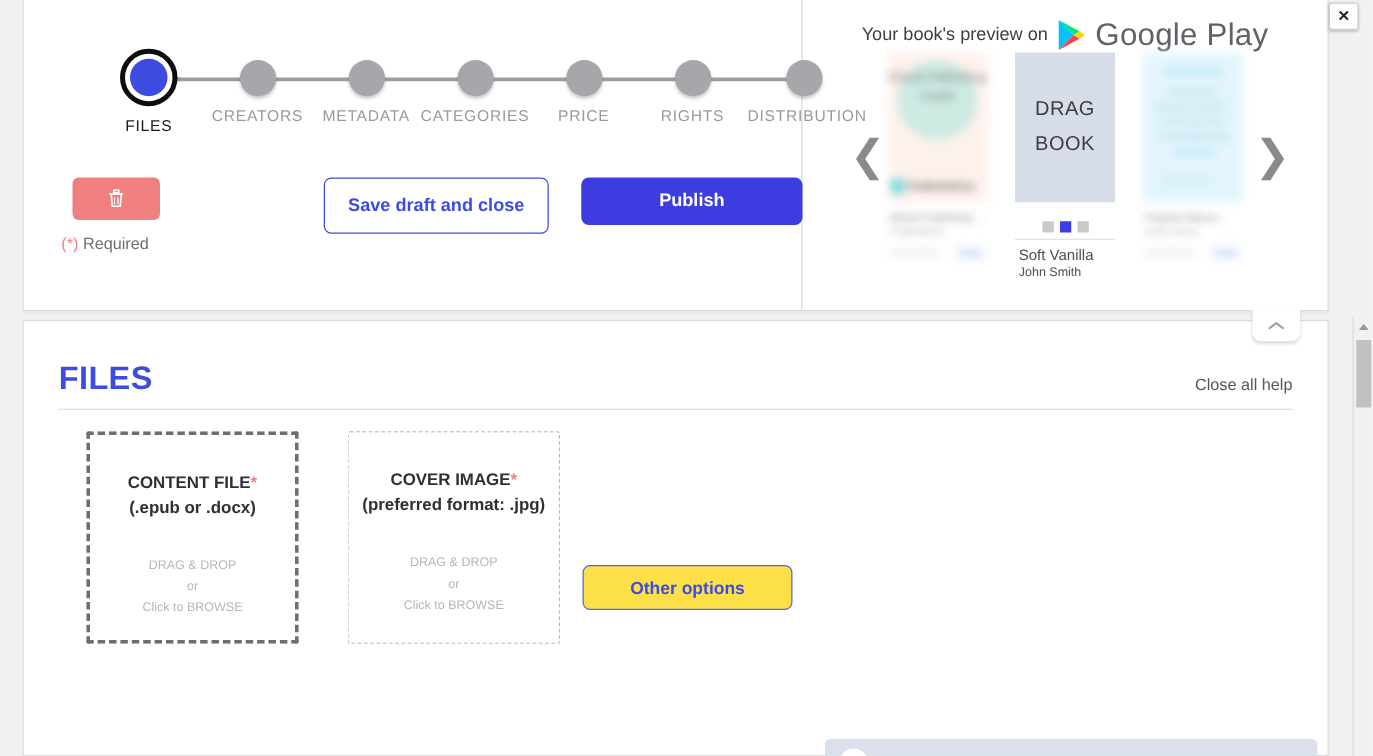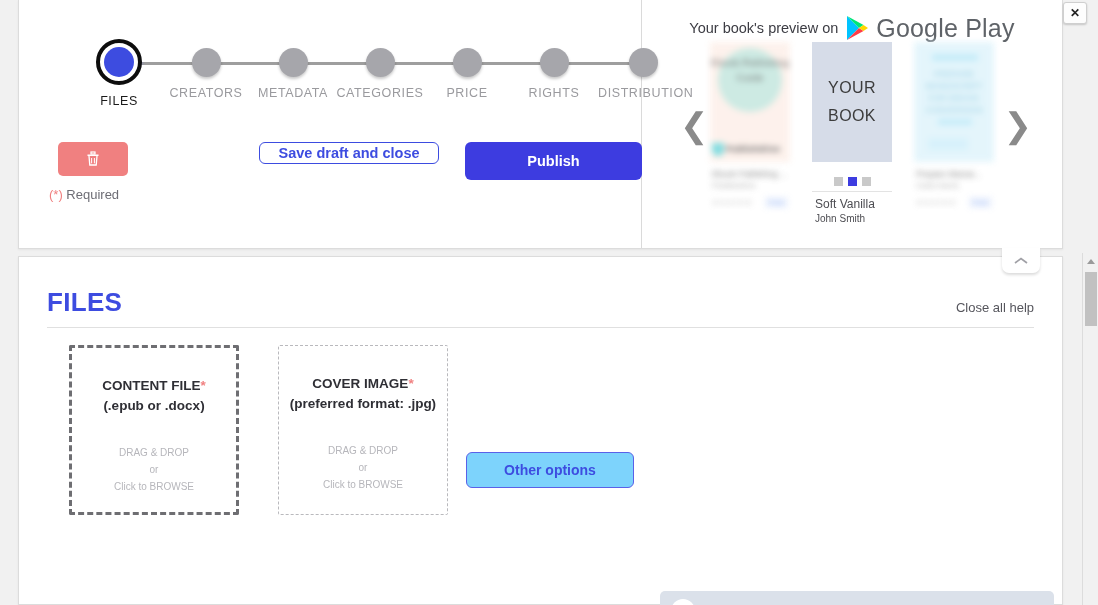--- a/index.html
+++ b/index.html
@@ -115,21 +115,21 @@
   .required-note {
     position: absolute;
     left: 30px; top: 61px;
     font-size: 13px;
     color: #6d6d75;
   }
   .required-note .star { color: #f08080; }
   .btn-draft {
     position: absolute;
     left: 240px; top: 16px;
-    width: 180px; height: 22px;
+    width: 180px; height: 45px;
     background: #fff;
     border: 1.5px solid #3d4ce0;
     border-radius: 6px;
     color: #3d4ce0;
     font-size: 14.5px;
     font-weight: bold;
     cursor: pointer;
     font-family: "Liberation Sans", sans-serif;
   }
   .btn-publish {
@@ -328,21 +328,21 @@
   .dz-title .star { color: #f08080; }
   .dz-sub {
     margin-top: 28px;
     font-size: 10px;
     color: #b6b6bb;
     line-height: 17px;
   }
   .btn-other {
     margin: 80px 0 0 29px;
     width: 168px; height: 36px;
-    background: #7dd3fc;
+    background: #fde047;
     border: 1.5px solid #5a61e8;
     border-radius: 6px;
     color: #3d4ce0;
     font-size: 14px;
     font-weight: bold;
     cursor: pointer;
     font-family: "Liberation Sans", sans-serif;
   }
   .info-box {
     position: absolute;
@@ -475,21 +475,21 @@
             <div class="ba">Publishdrive</div>
             <div class="brow">
               <span class="stars">★★★★★</span>
               <span class="free">Free</span>
             </div>
           </div>
         </div>
 
         <div class="book center">
           <div class="cover cover-2">
-            <div>YOUR</div>
+            <div>DRAG</div>
             <div>BOOK</div>
           </div>
           <div class="white">
             <span class="pd"></span>
             <span class="pd on"></span>
             <span class="pd"></span>
           </div>
           <div class="center-title">Soft Vanilla</div>
           <div class="center-author">John Smith</div>
         </div>

